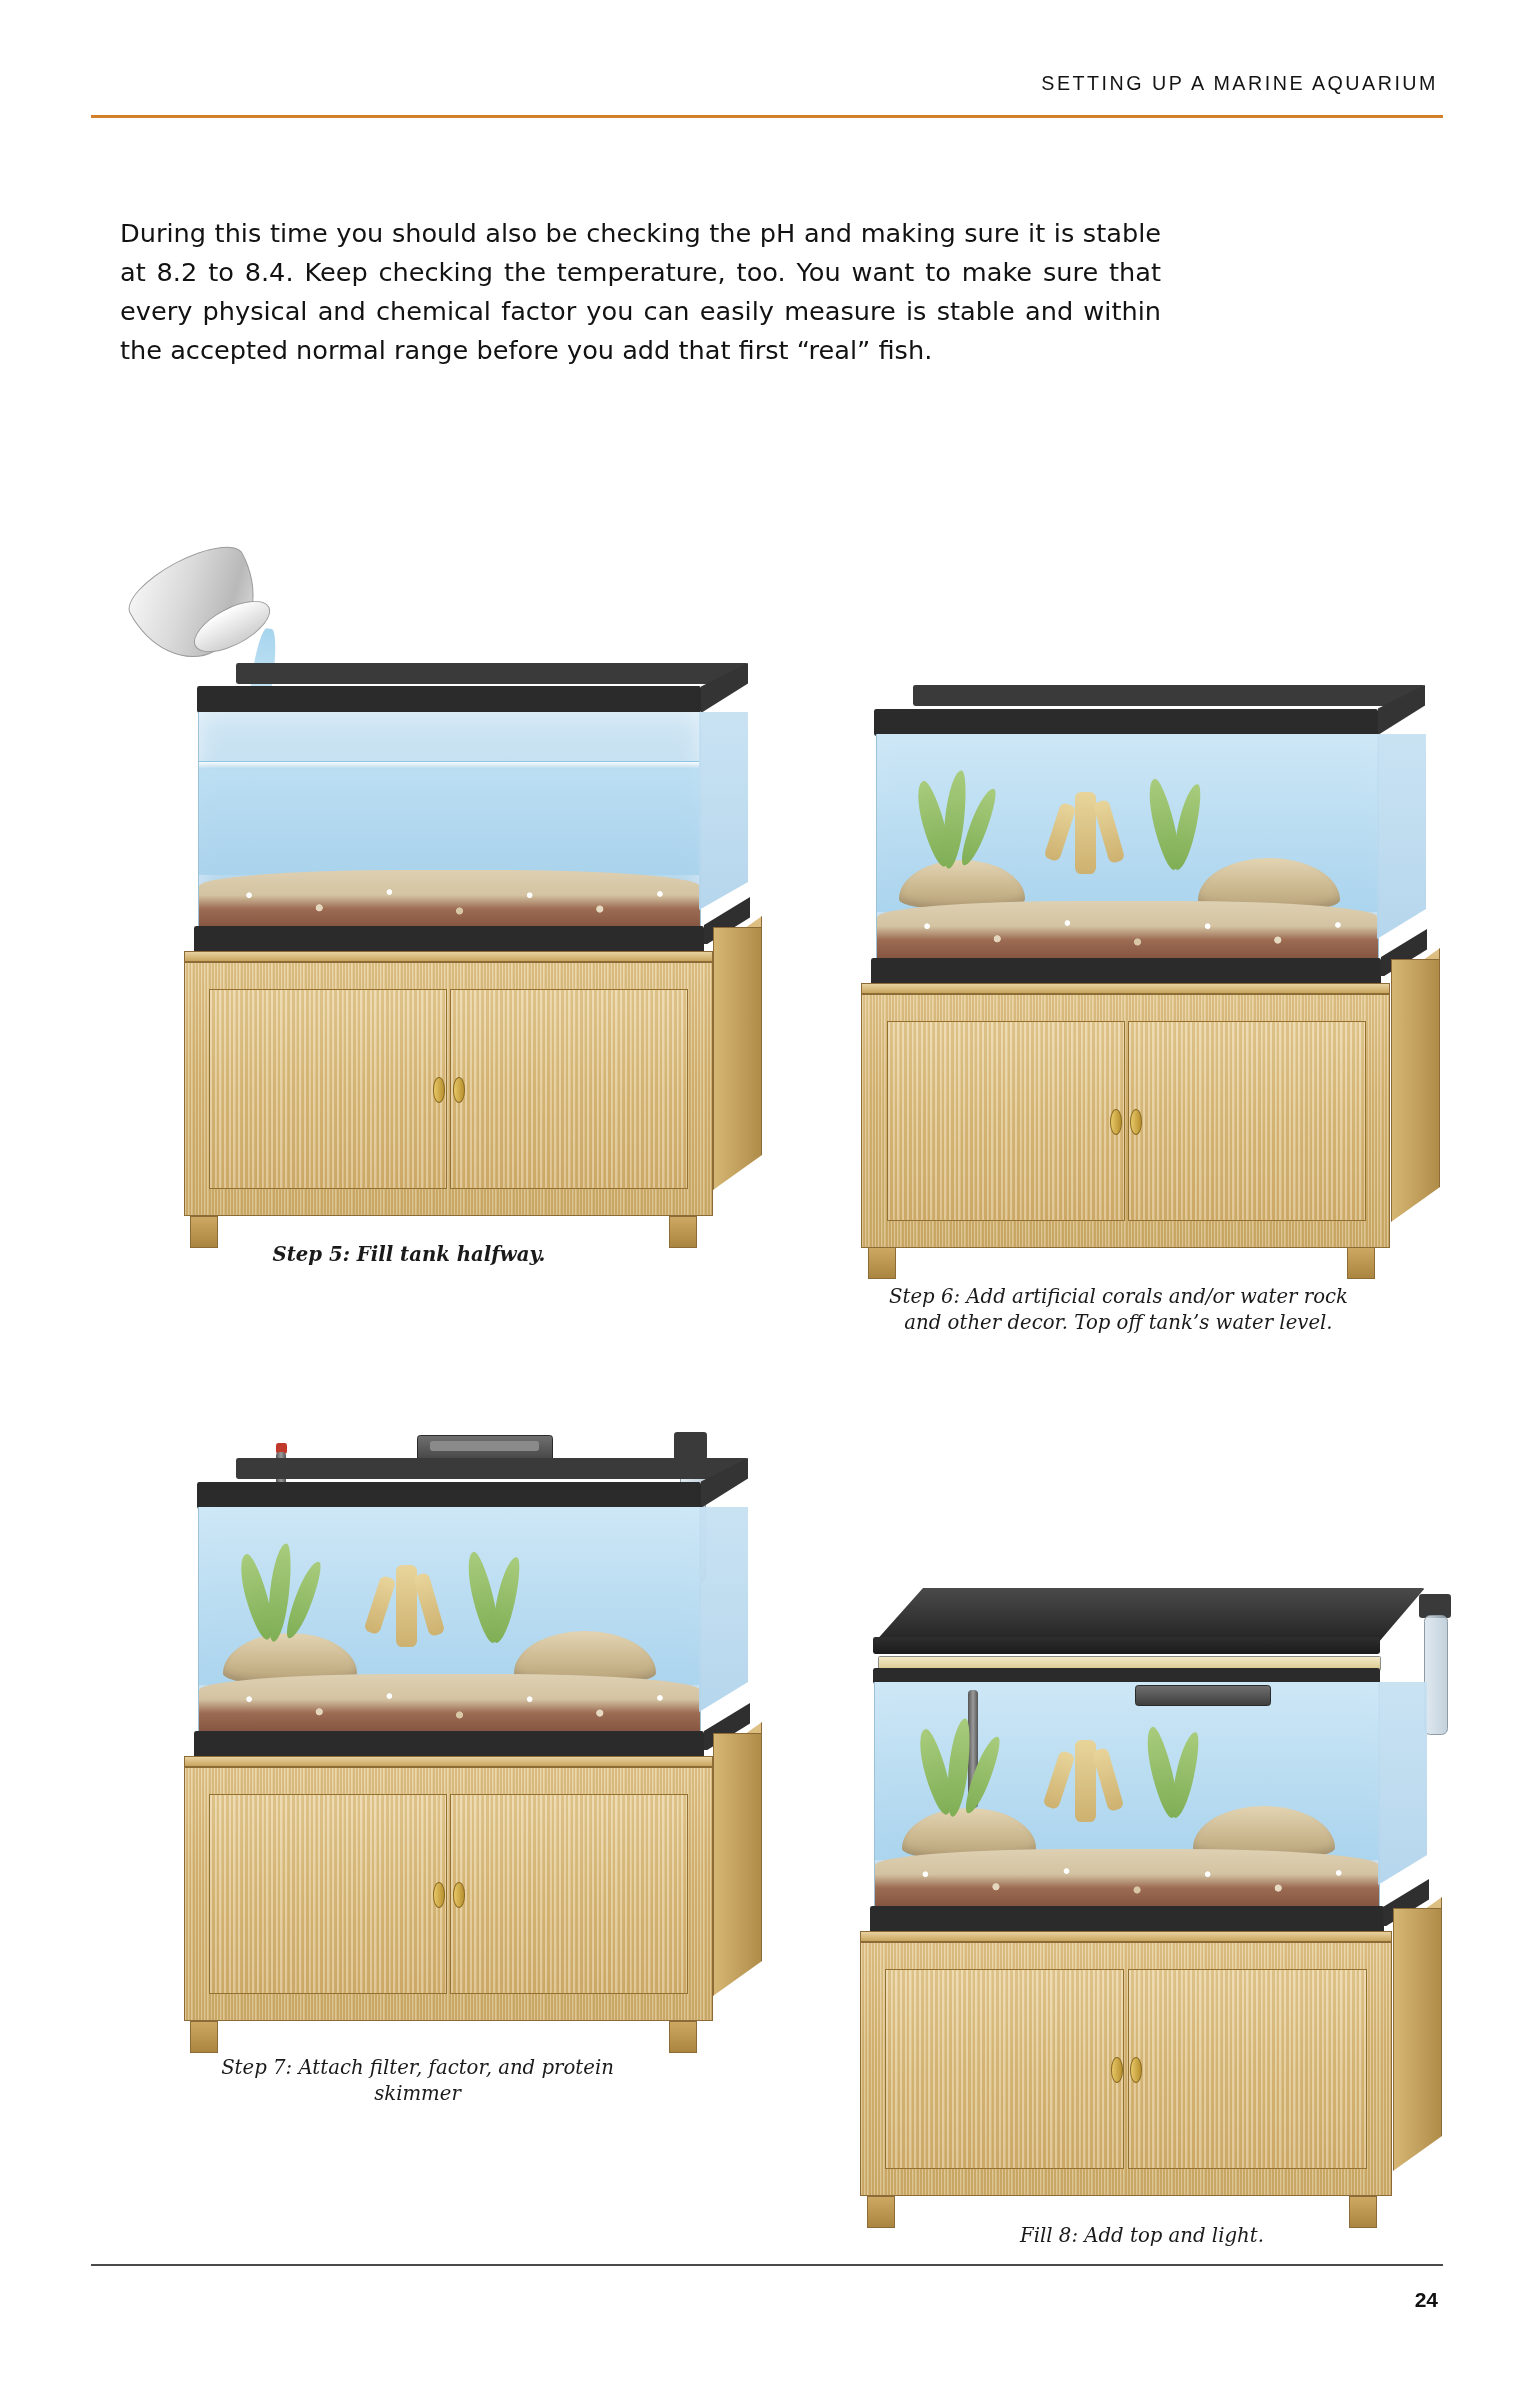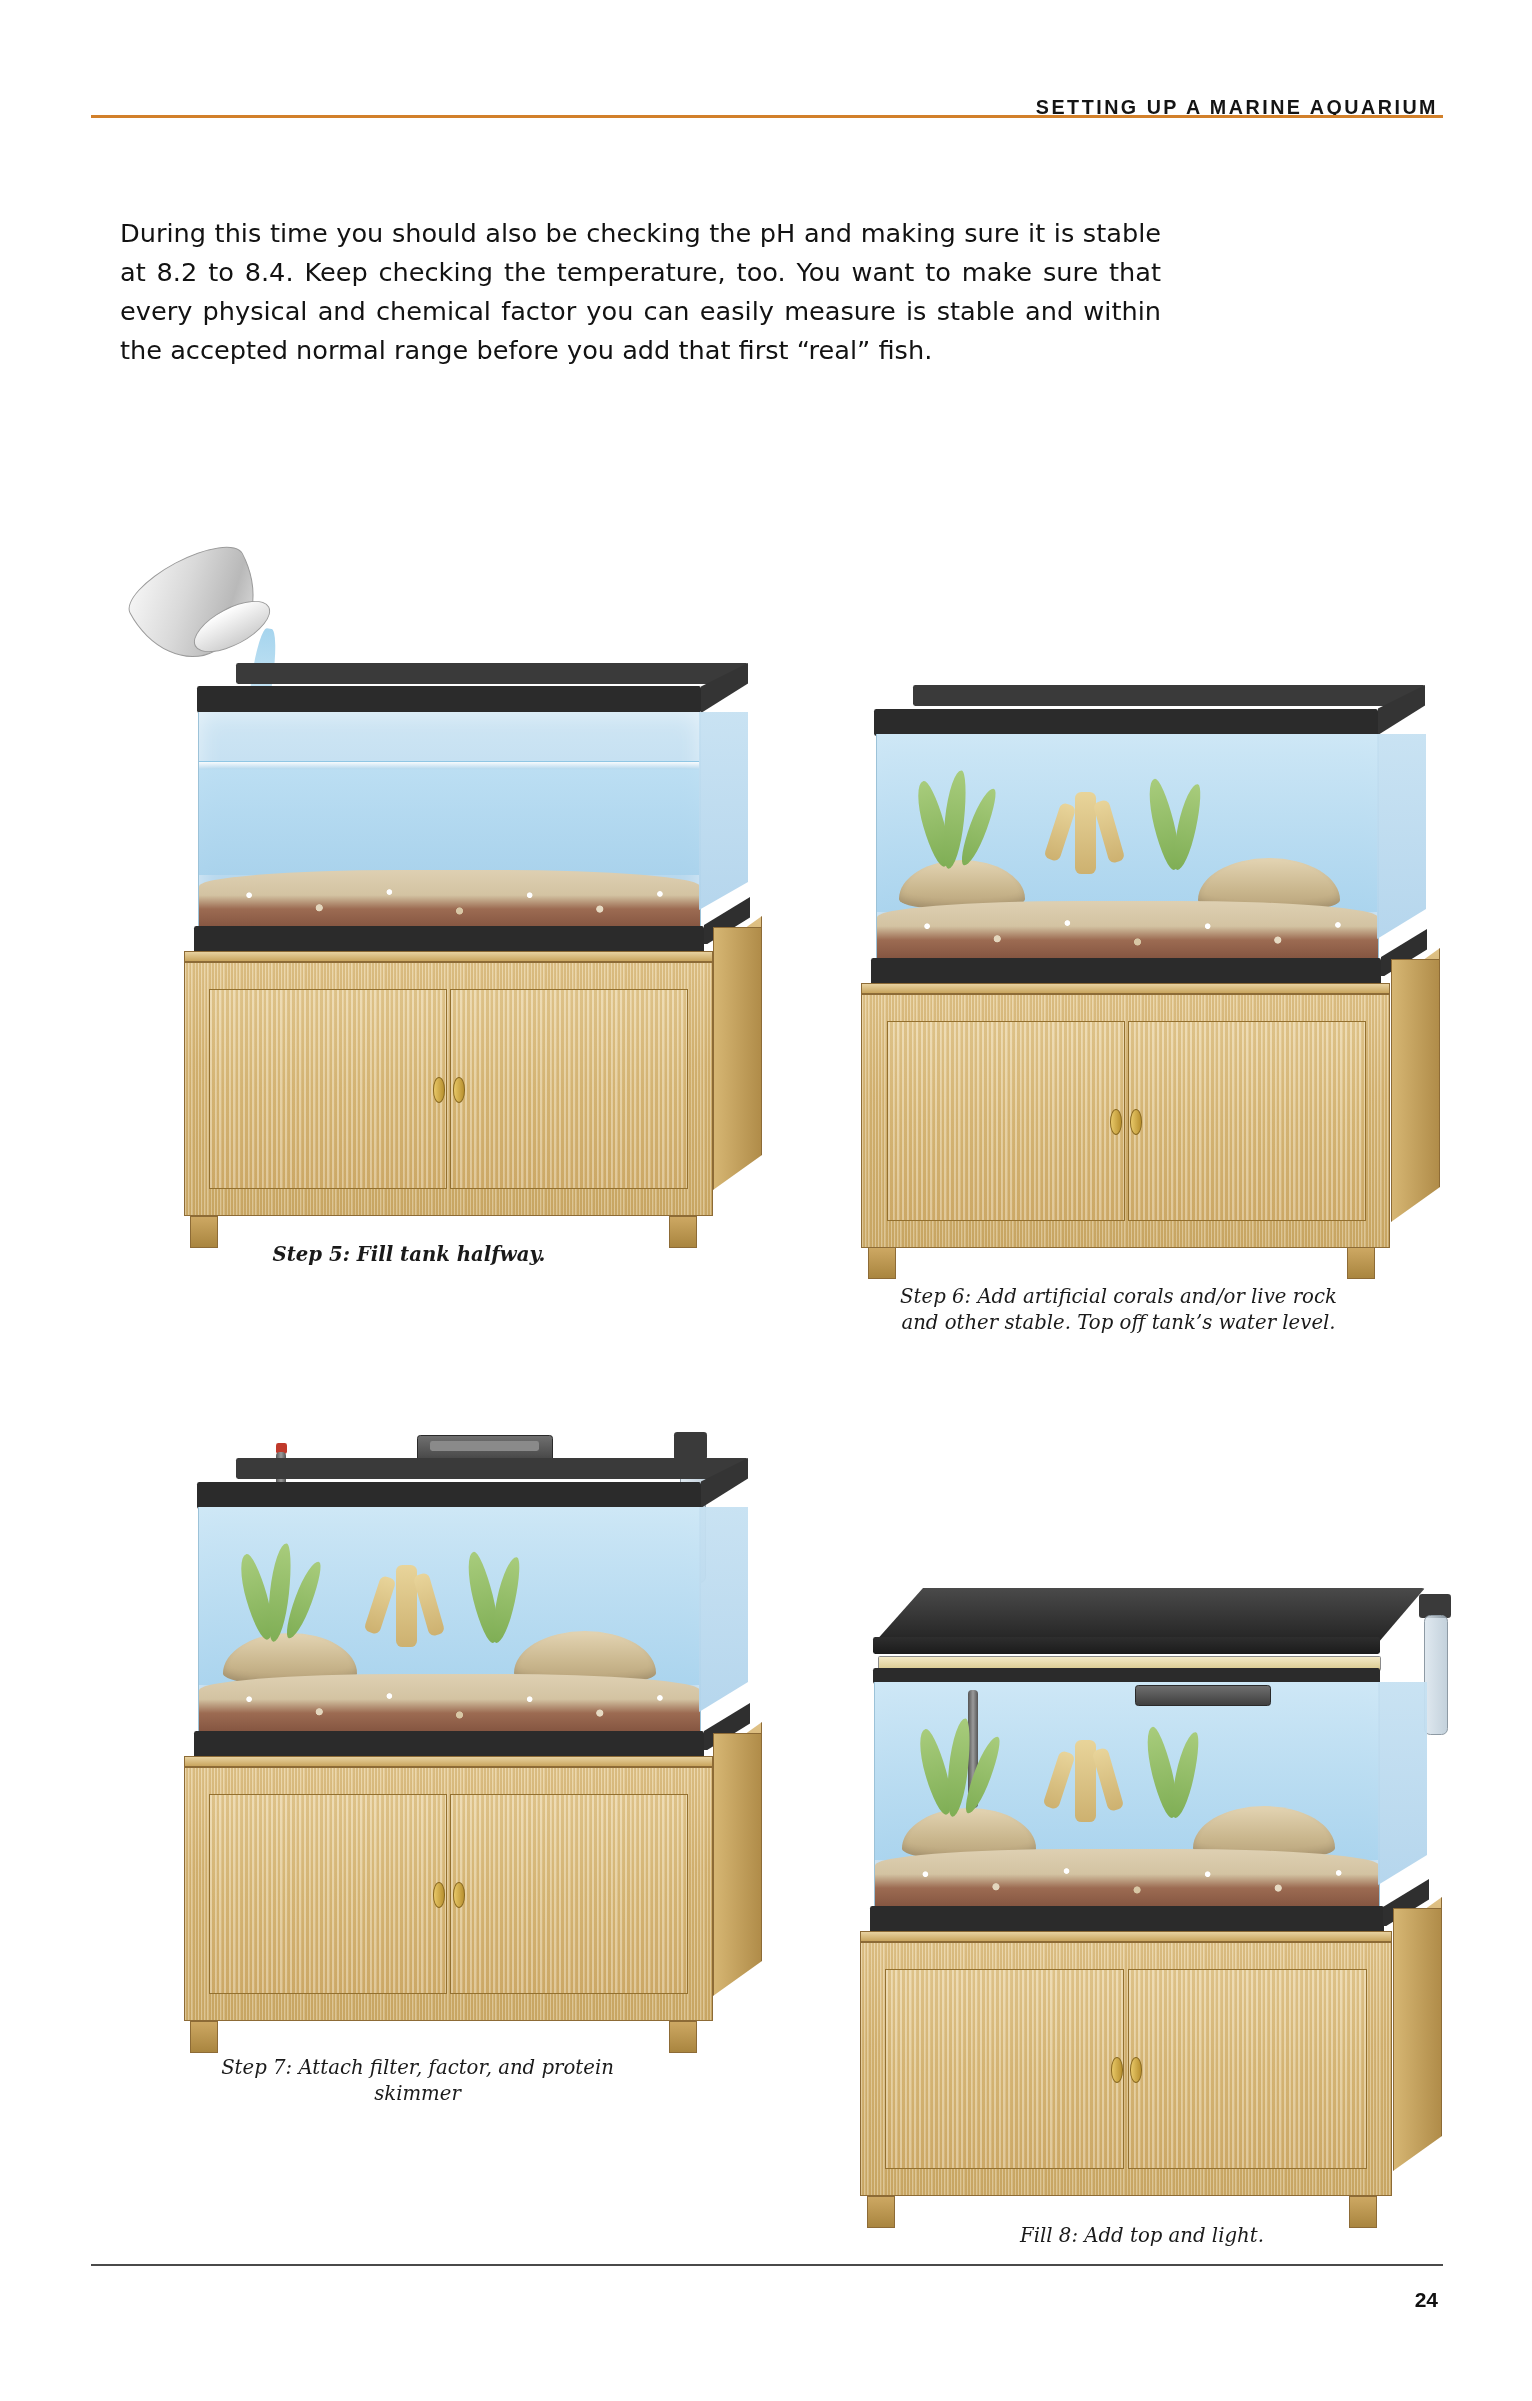--- a/index.html
+++ b/index.html
@@ -28,25 +28,24 @@
     position: absolute;
     left: 0; top: 72px;
     width: 1533px;
     height: 47px;
   }
   .header-title {
     position: absolute;
     right: 95px;
     top: 0;
     font-size: 19.7px;
-    font-weight: bold;
+    font-weight: normal;
     letter-spacing: 2.5px;
     color: #141414;
     font-family: "Liberation Sans", sans-serif;
-    margin-top: 24px;
   }
   .header-rule {
     position: absolute;
     left: 91px;
     top: 43px;
     width: 1352px;
     height: 3.2px;
     background: #d2802a;
   }
 
@@ -378,21 +377,21 @@
 
       <div class="door" style="left:76px; top:399px; width:238px; height:200px;"></div>
       <div class="door" style="left:317px; top:399px; width:238px; height:200px;"></div>
       <div class="knob" style="left:299px; top:487px;"></div>
       <div class="knob" style="left:319px; top:487px;"></div>
 
       <div class="leg" style="left:57px; top:625px; width:28px; height:31.5px;"></div>
       <div class="leg" style="left:536px; top:625px; width:28px; height:31.5px;"></div>
     </div>
 
-    <div class="caption" style="position:absolute; left:71px; top:662px; width:473px;">Step 6: Add artificial corals and/or live rock and other stable. Top off tank’s water level.</div>
+    <div class="caption" style="position:absolute; left:71px; top:662px; width:473px;">Step 6: Add artificial corals and/or water rock and other decor. Top off tank’s water level.</div>
   </div>
 
   <div class="figure" style="left:118px; top:1386px; width:654px; height:740px;">
 
     <div class="aquarium">
 
       <div class="filter-box" style="left:299px; top:49px; width:134px; height:28px;"></div>
       <div style="position:absolute; left:312px; top:55px; width:109px; height:9.5px; background:#8a8a8a; border-radius:2.4px;"></div>
 
       <div class="heater-cap" style="left:158px; top:57px;"></div>

